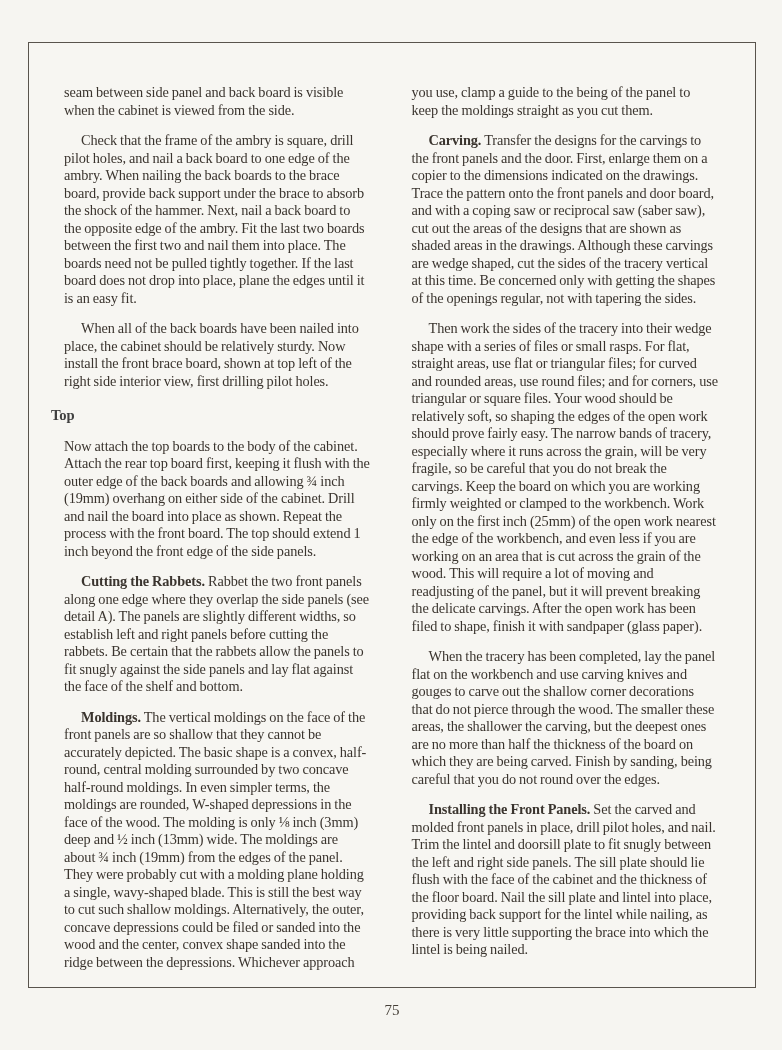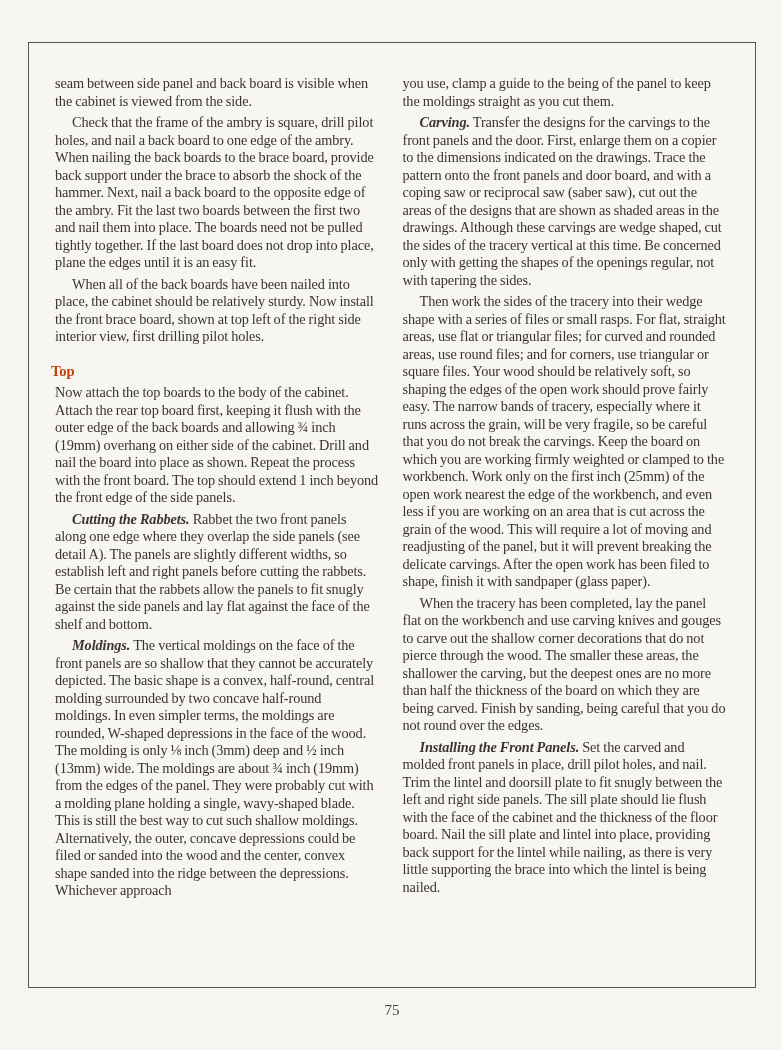--- a/index.html
+++ b/index.html
@@ -34,31 +34,30 @@
     color: #3a342e;
   }
   .column {
     width: 333px;
     font-size: 14.3px;
     line-height: 17.5px;
     letter-spacing: -0.1px;
     word-spacing: -0.4px;
     text-align: left;
   }
-  .column p { margin: 4px; }
+  .column p { margin: 13px; }
   .column p.indent { text-indent: 17px; }
   .column h3 {
     margin: 17px 0 0 0;
     font-size: 14.6px;
     font-weight: bold;
-    color: #c2410c;
+    color: #404040;
   }
   .lead {
     font-weight: bold;
-    font-style: italic;
   }
   .folio {
     position: absolute;
     left: 28px;
     top: 1002px;
     width: 728px;
     text-align: center;
     font-size: 15px;
     color: #453f38;
   }

